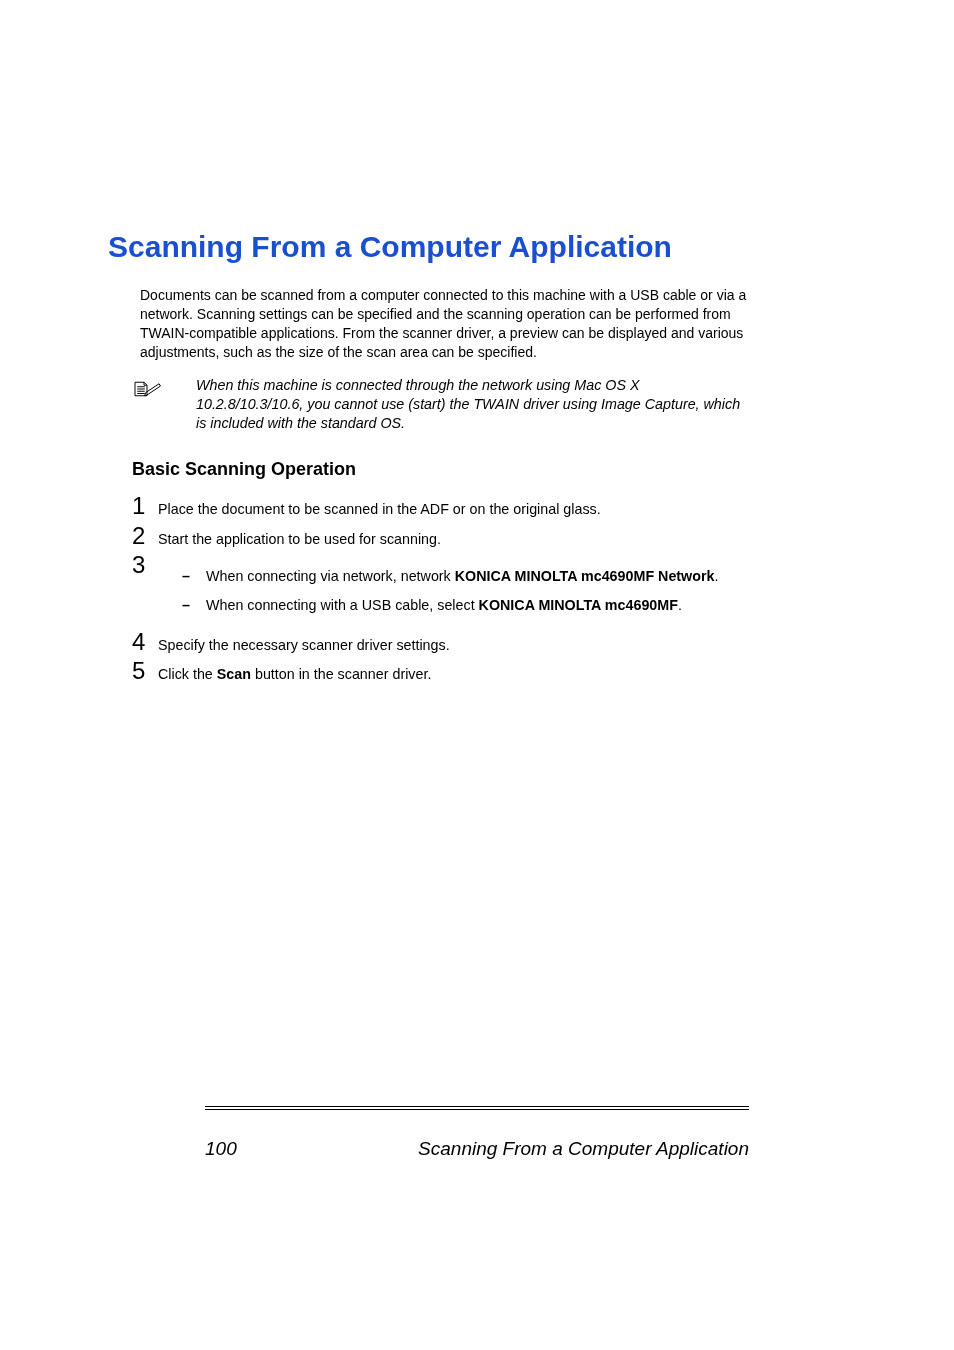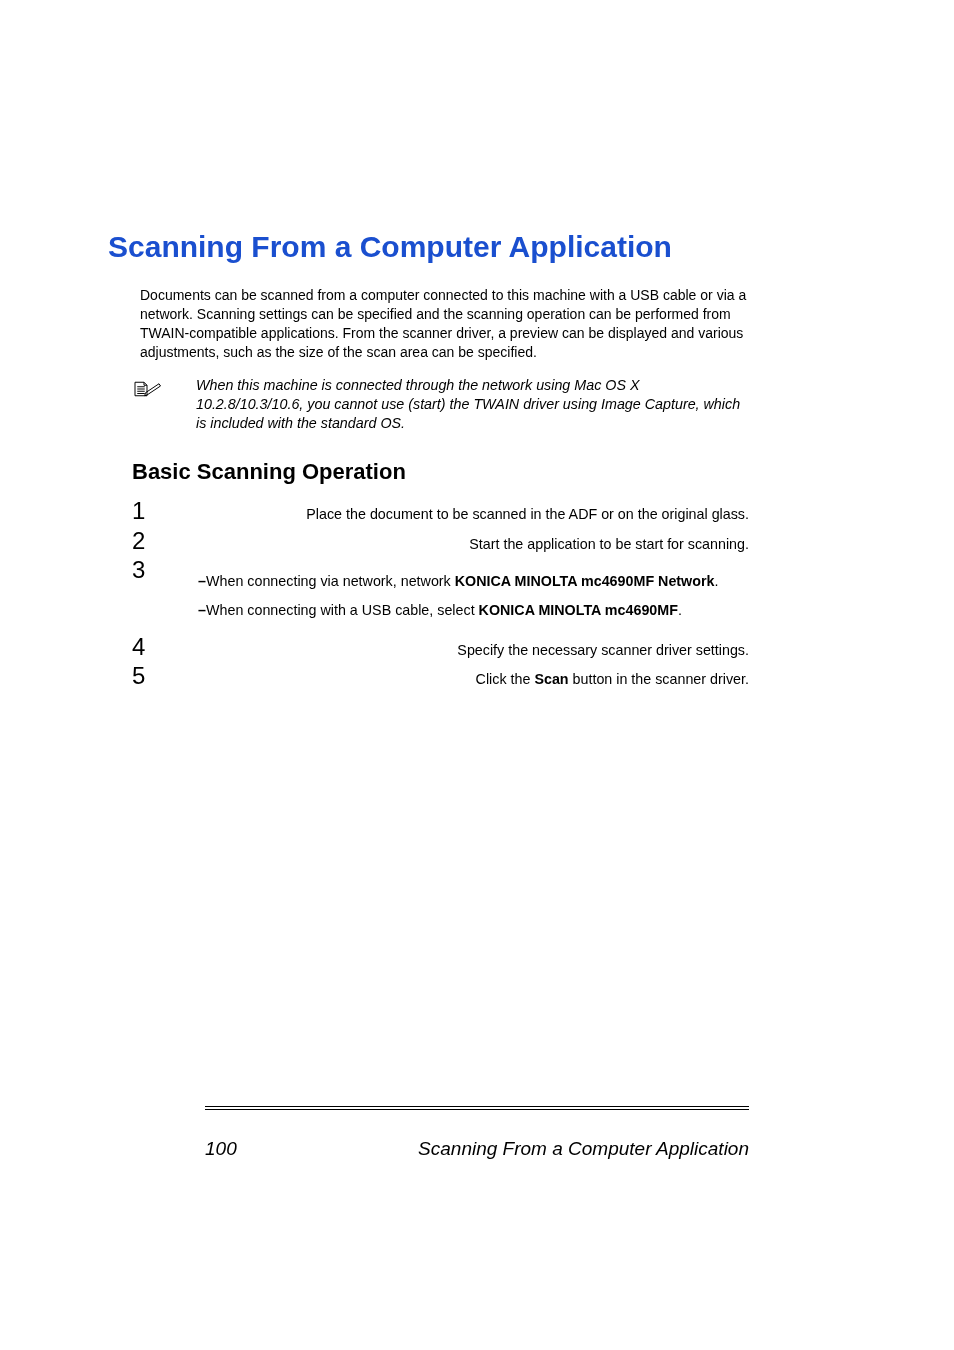--- a/index.html
+++ b/index.html
@@ -3,25 +3,25 @@
 <meta charset="utf-8">
 <style>
   * { box-sizing: border-box; margin: 0; padding: 0; }
   html, body { width: 954px; height: 1350px; background: #fff; font-family: Arial, Helvetica, sans-serif; color: #000; }
   .page { position: relative; width: 954px; height: 1350px; padding: 230px 205px 0 108px; }
   .h1 { color: #1a4fcf; font-size: 30px; font-weight: bold; margin-bottom: 22px; }
   .intro { font-size: 14px; line-height: 1.35; margin-left: 32px; margin-bottom: 14px; }
   .note-row { display: flex; align-items: flex-start; margin-left: 24px; margin-bottom: 26px; gap: 24px; }
   .note-icon { flex: 0 0 auto; width: 30px; height: 22px; margin-right: 10px; margin-top: 2px; }
   .note-text { font-style: italic; font-size: 14.3px; line-height: 1.35; }
-  .h2 { font-size: 22px; font-weight: bold; margin-left: 24px; margin-bottom: 14px; }
+  .h2 { font-size: 18px; font-weight: bold; margin-left: 24px; margin-bottom: 14px; }
   .ol { margin-left: 24px; }
   .li { display: flex; align-items: flex-start; margin-bottom: 4px; }
   .num { font-size: 24px; line-height: 1; width: 26px; flex: 0 0 26px; text-align: left; font-family: Arial, sans-serif; }
-  .li-body { font-size: 14.3px; line-height: 1.35; padding-top: 6px; flex: 1; text-align: right; }
+  .li-body { font-size: 14.3px; line-height: 1.35; padding-top: 6px; flex: 1; }
   .sub-ul { margin-top: 8px; margin-left: 24px; }
   .sub-li { display: flex; align-items: flex-start; margin-bottom: 10px; font-size: 14.3px; line-height: 1.35; }
   .dash { flex: 0 0 24px; font-weight: bold; }
   .sub-note-row { display: flex; align-items: flex-start; margin-top: 8px; margin-left: 20px; margin-bottom: 2px; }
   .sub-note-icon { flex: 0 0 auto; width: 30px; height: 22px; margin-right: 10px; margin-top: 2px; }
   .sub-note-text { font-style: italic; font-size: 14.3px; line-height: 1.35; }
   .bold { font-weight: bold; }
   .footer { position: absolute; bottom: 190px; left: 205px; right: 205px; }
   .footer-rule1 { border-top: 1px solid #000; height: 3px; }
   .footer-rule2 { border-top: 1px solid #000; height: 1px; }
@@ -60,21 +60,21 @@
 
   <div class="ol">
 
     <div class="li">
       <div class="num">1</div>
       <div class="li-body">Place the document to be scanned in the ADF or on the original glass.</div>
     </div>
 
     <div class="li">
       <div class="num">2</div>
-      <div class="li-body">Start the application to be start for scanning.</div>
+      <div class="li-body">Start the application to be used for scanning.</div>
     </div>
 
     <div class="li">
       <div class="num">3</div>
       <div class="li-body">
         <div class="sub-ul">
           <div class="sub-li">
             <span class="dash">–</span>
             <span>
               <span>When connecting via network, network </span><span class="bold">KONICA MINOLTA mc4690MF Network</span><span>.</span>

